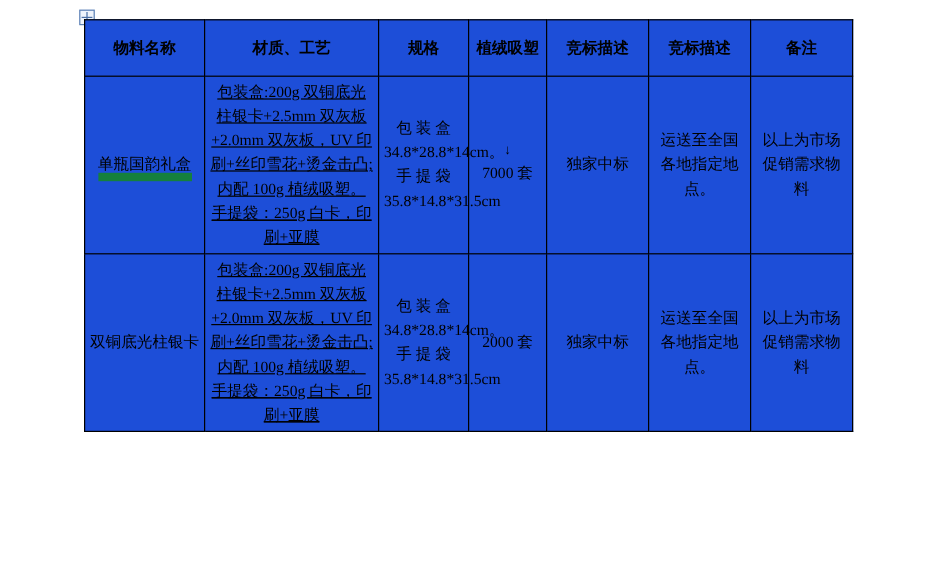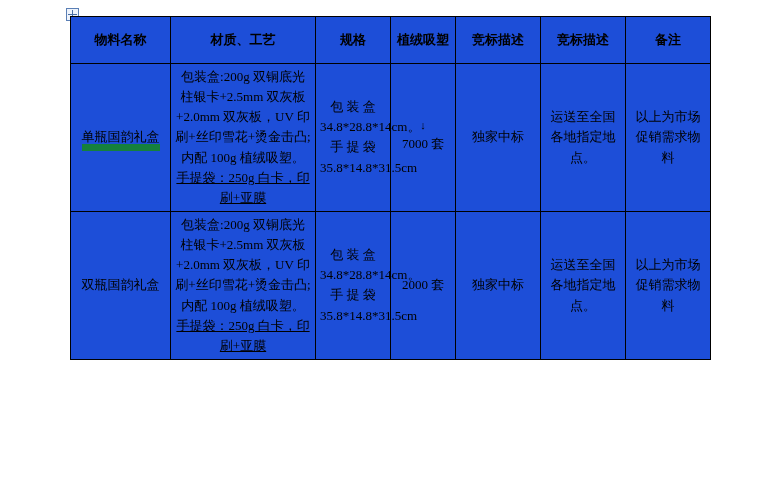--- a/index.html
+++ b/index.html
@@ -79,20 +79,21 @@
   td.material {
     font-size: 13px;
   }
   td.material .mark {
     border-bottom: 7px solid #15803d;
     padding-bottom: 0px;
   }
   td.spec-desc {
     font-size: 13px;
     line-height: 1.6;
+    text-decoration: underline;
   }
   td.spec-desc .u {
     text-decoration: underline;
   }
   td.size {
     font-size: 13px;
     line-height: 1.6;
   }
   td.qty {
     font-size: 13px;
@@ -154,21 +155,21 @@
         <td class="qty">
           <span class="caret">↓</span>
           <span>7000 套</span>
         </td>
         <td class="bid">独家中标</td>
         <td class="ship">运送至全国各地指定地点。</td>
         <td class="note">以上为市场促销需求物料</td>
       </tr>
       <tr>
         <td class="material">
-          <span>双瓶国韵礼盒</span>
+          <span>双铜底光柱银卡</span>
         </td>
         <td class="spec-desc">
           <span>包装盒:200g 双铜底光柱银卡+2.5mm 双灰板+2.0mm 双灰板，UV 印刷+丝印雪花+烫金击凸;内配 100g 植绒吸塑。</span>
           <span class="u">手提袋：250g 白卡，印刷+亚膜</span>
         </td>
         <td class="size">包 装 盒 34.8*28.8*14cm。手 提 袋 35.8*14.8*31.5cm</td>
         <td class="qty">
           <span>2000 套</span>
         </td>
         <td class="bid">独家中标</td>

